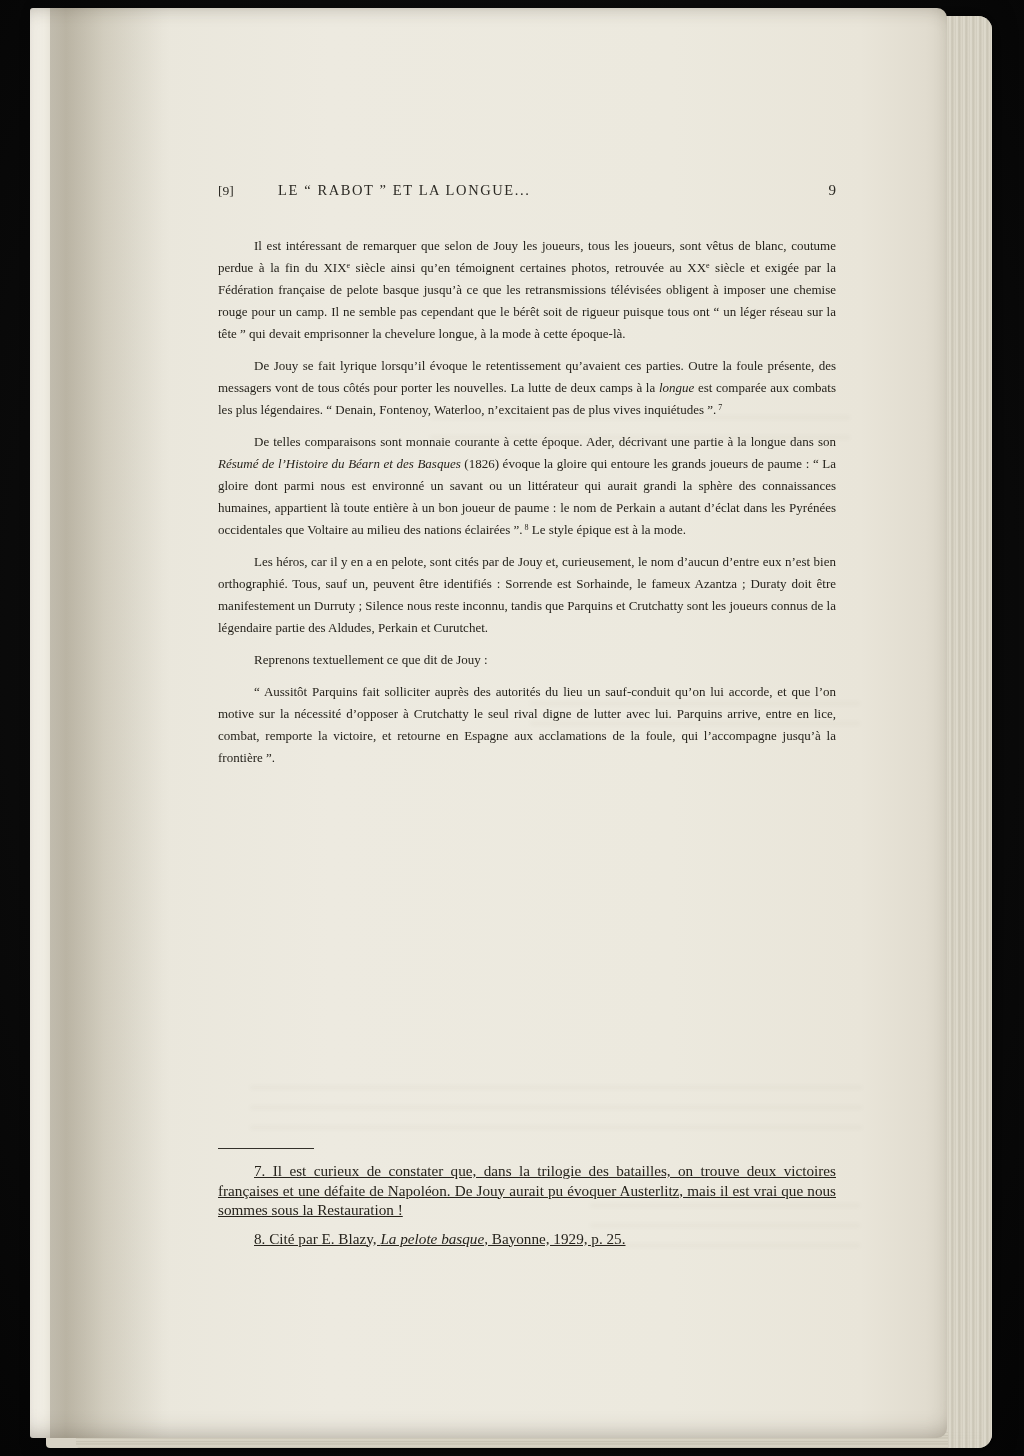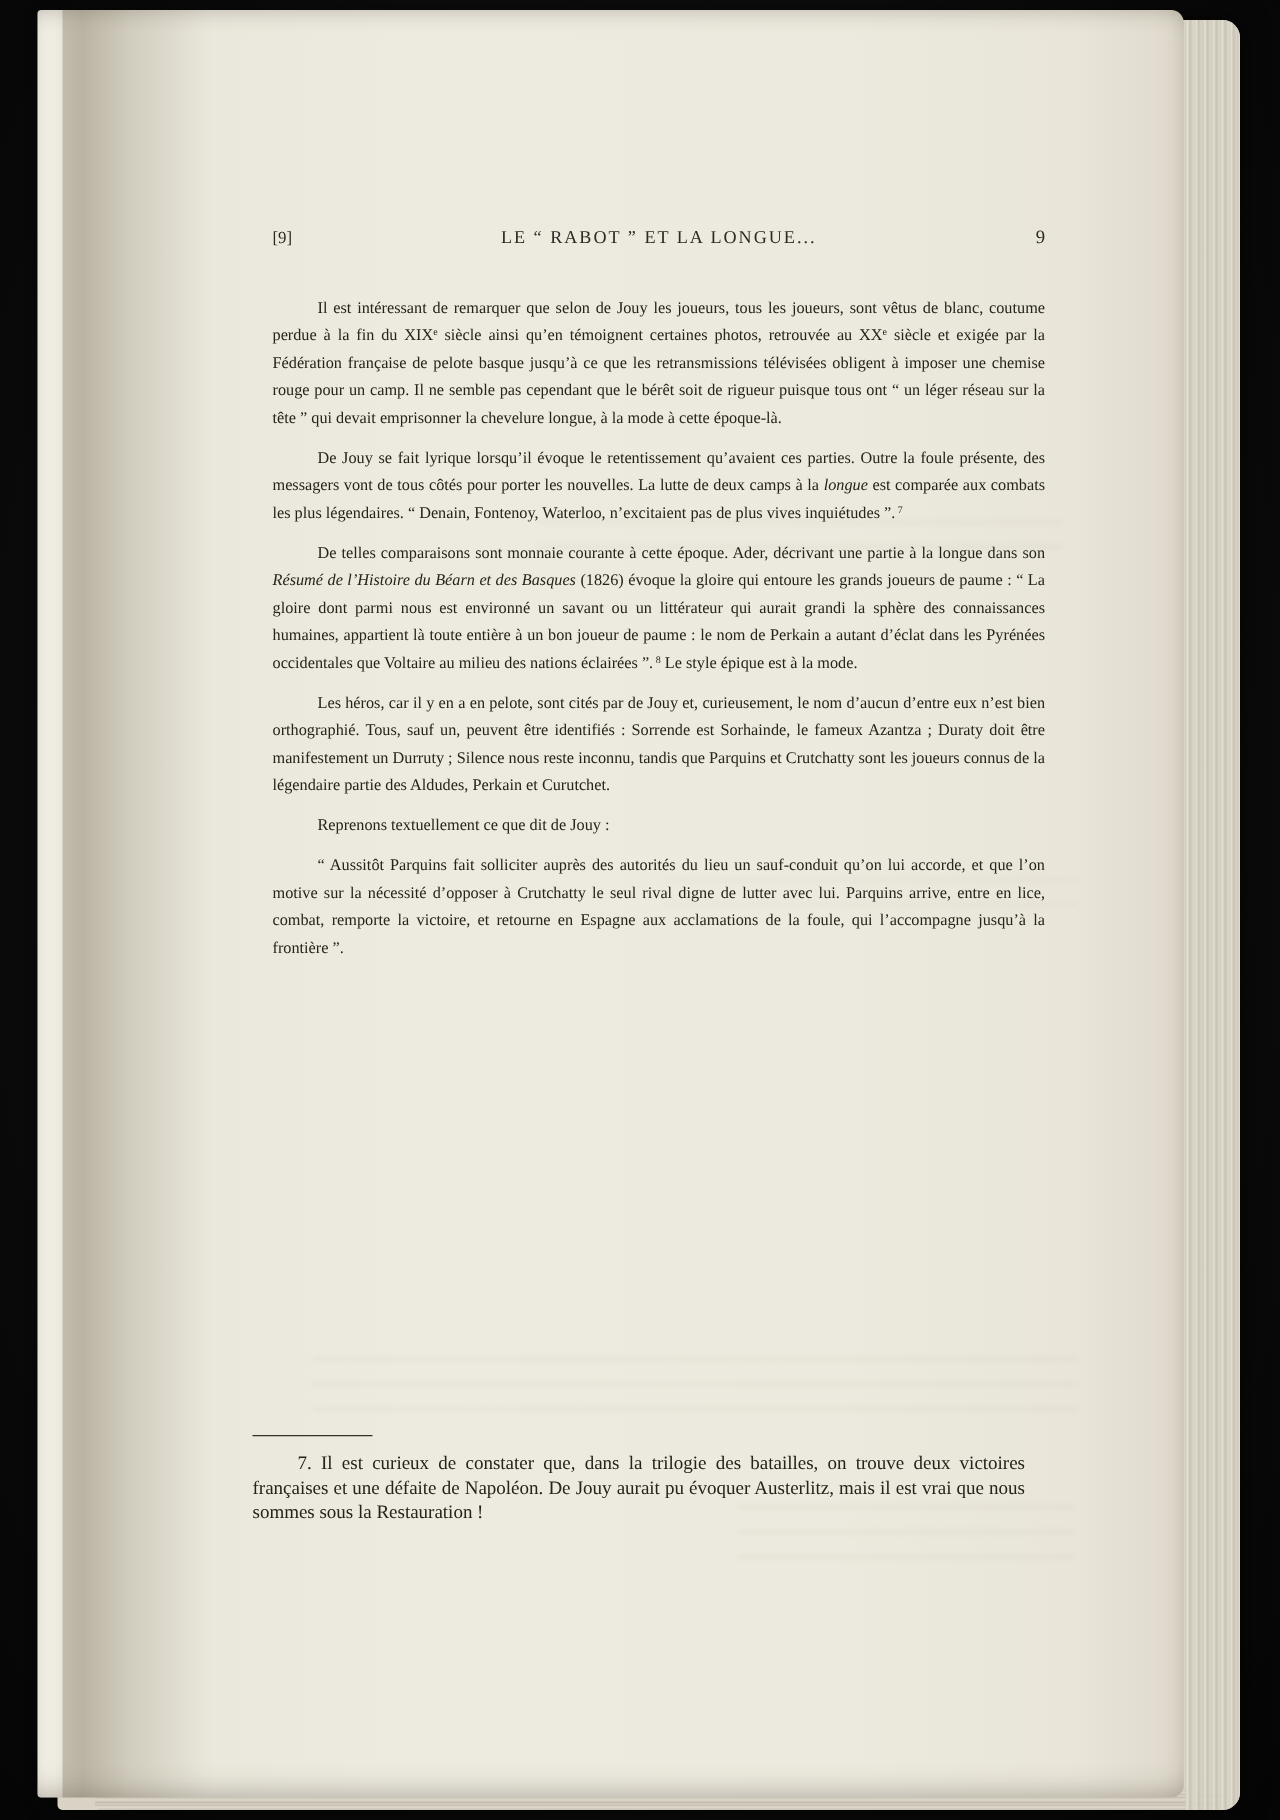--- a/index.html
+++ b/index.html
@@ -98,21 +98,20 @@
     align-items: baseline;
     margin-bottom: 36px;
     color: #2c2a24;
   }
   .hdr-left {
     font-size: 13.5px;
     width: 60px;
   }
   .hdr-center {
     flex: 1;
-    text-align: center;
     font-size: 14.5px;
     letter-spacing: 1.6px;
   }
   .hdr-right {
     width: 60px;
     text-align: right;
     font-size: 15px;
   }
   .body-text {
     font-size: 13px;
@@ -128,24 +127,25 @@
   }
   sup {
     font-size: 0.62em;
     line-height: 0;
     position: relative;
     top: -0.45em;
     vertical-align: baseline;
   }
   .footnote-area {
     position: absolute;
-    left: 172px;
+    left: 188px;
     top: 1140px;
     width: 618px;
     color: #26231c;
+    text-decoration: underline;
   }
   .footnote-rule {
     width: 96px;
     border-top: 1.6px solid #33302a;
     margin: 0 0 12px 0;
   }
   .footnotes {
     font-size: 15.2px;
     line-height: 19.5px;
     text-align: justify;
@@ -199,17 +199,18 @@
           <p><span>Les héros, car il y en a en pelote, sont cités par de Jouy et, curieusement, le nom d’aucun d’entre eux n’est bien orthographié. Tous, sauf un, peuvent être identifiés : Sorrende est Sorhainde, le fameux Azantza ; Duraty doit être manifestement un Durruty ; Silence nous reste inconnu, tandis que Parquins et Crutchatty sont les joueurs connus de la légendaire partie des Aldudes, Perkain et Curutchet.</span></p>
           <p><span>Reprenons textuellement ce que dit de Jouy :</span></p>
           <p><span>“ Aussitôt Parquins fait solliciter auprès des autorités du lieu un sauf-conduit qu’on lui accorde, et que l’on motive sur la nécessité d’opposer à Crutchatty le seul rival digne de lutter avec lui. Parquins arrive, entre en lice, combat, remporte la victoire, et retourne en Espagne aux acclamations de la foule, qui l’accompagne jusqu’à la frontière ”.</span></p>
         </div>
     </div>
 
     <div class="footnote-area">
       <div class="footnote-rule"></div>
       <div class="footnotes">
           <p><span>7. Il est curieux de constater que, dans la trilogie des batailles, on trouve deux victoires françaises et une défaite de Napoléon. De Jouy aurait pu évoquer Austerlitz, mais il est vrai que nous sommes sous la Restauration !</span></p>
+          <p><span>8. Cité par E. Blazy, </span><em>La pelote basque,</em><span> Bayonne, 1929, p. 25.</span></p>
         </div>
     </div>
   </div>
 
 </div>
 
 </body></html>

